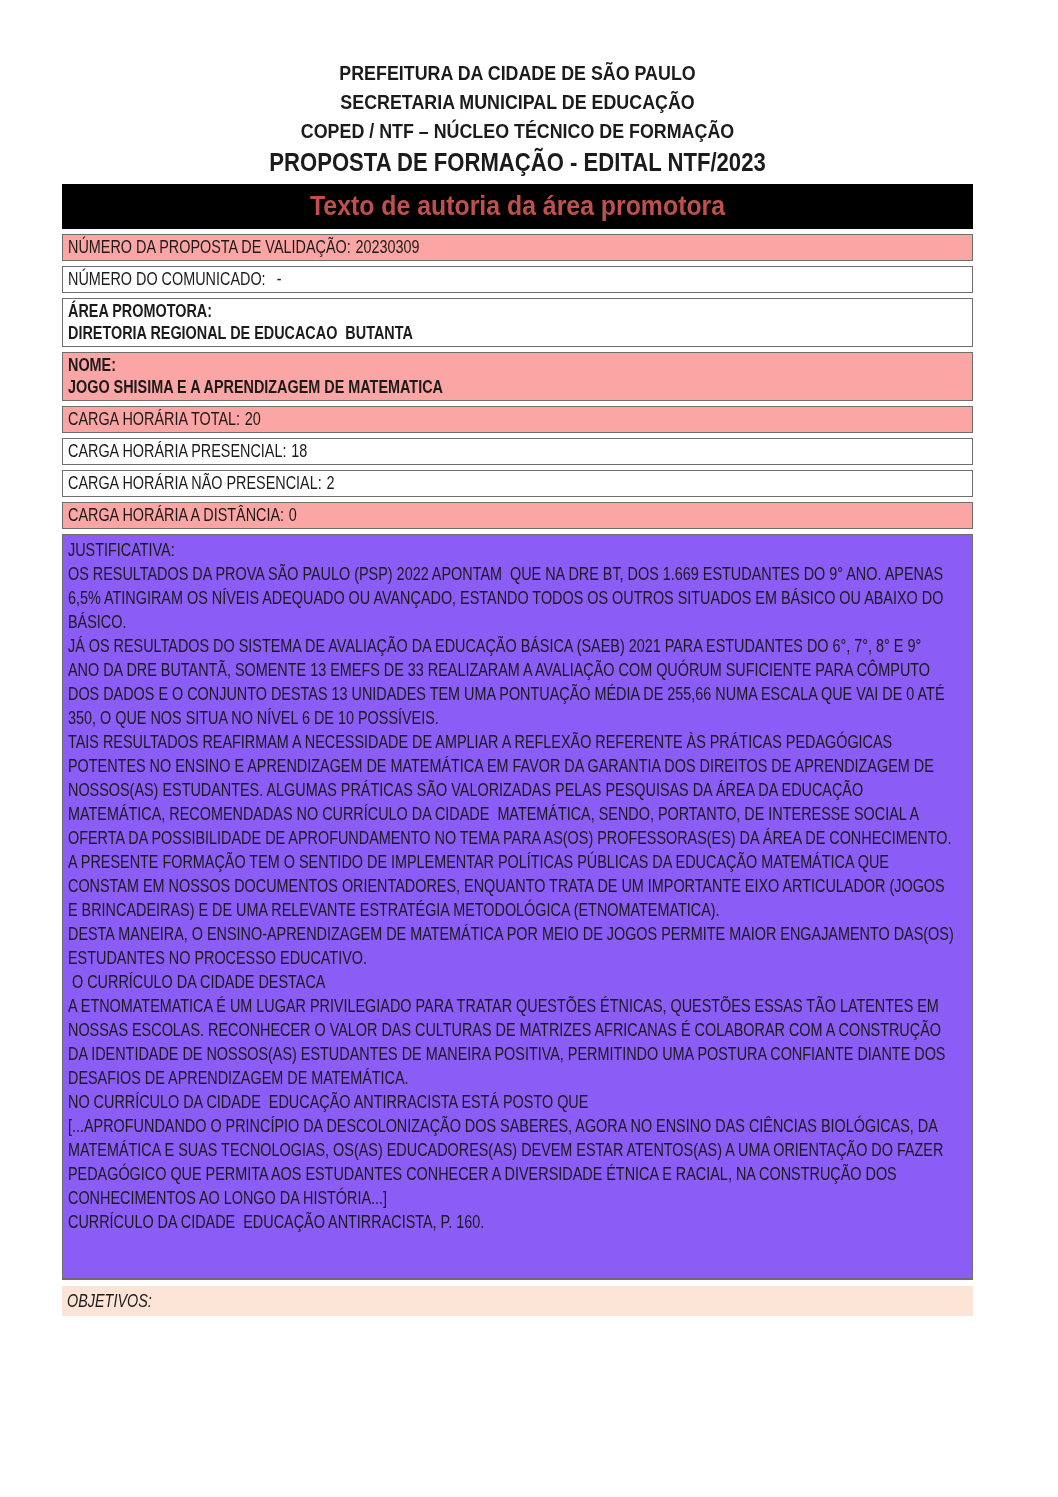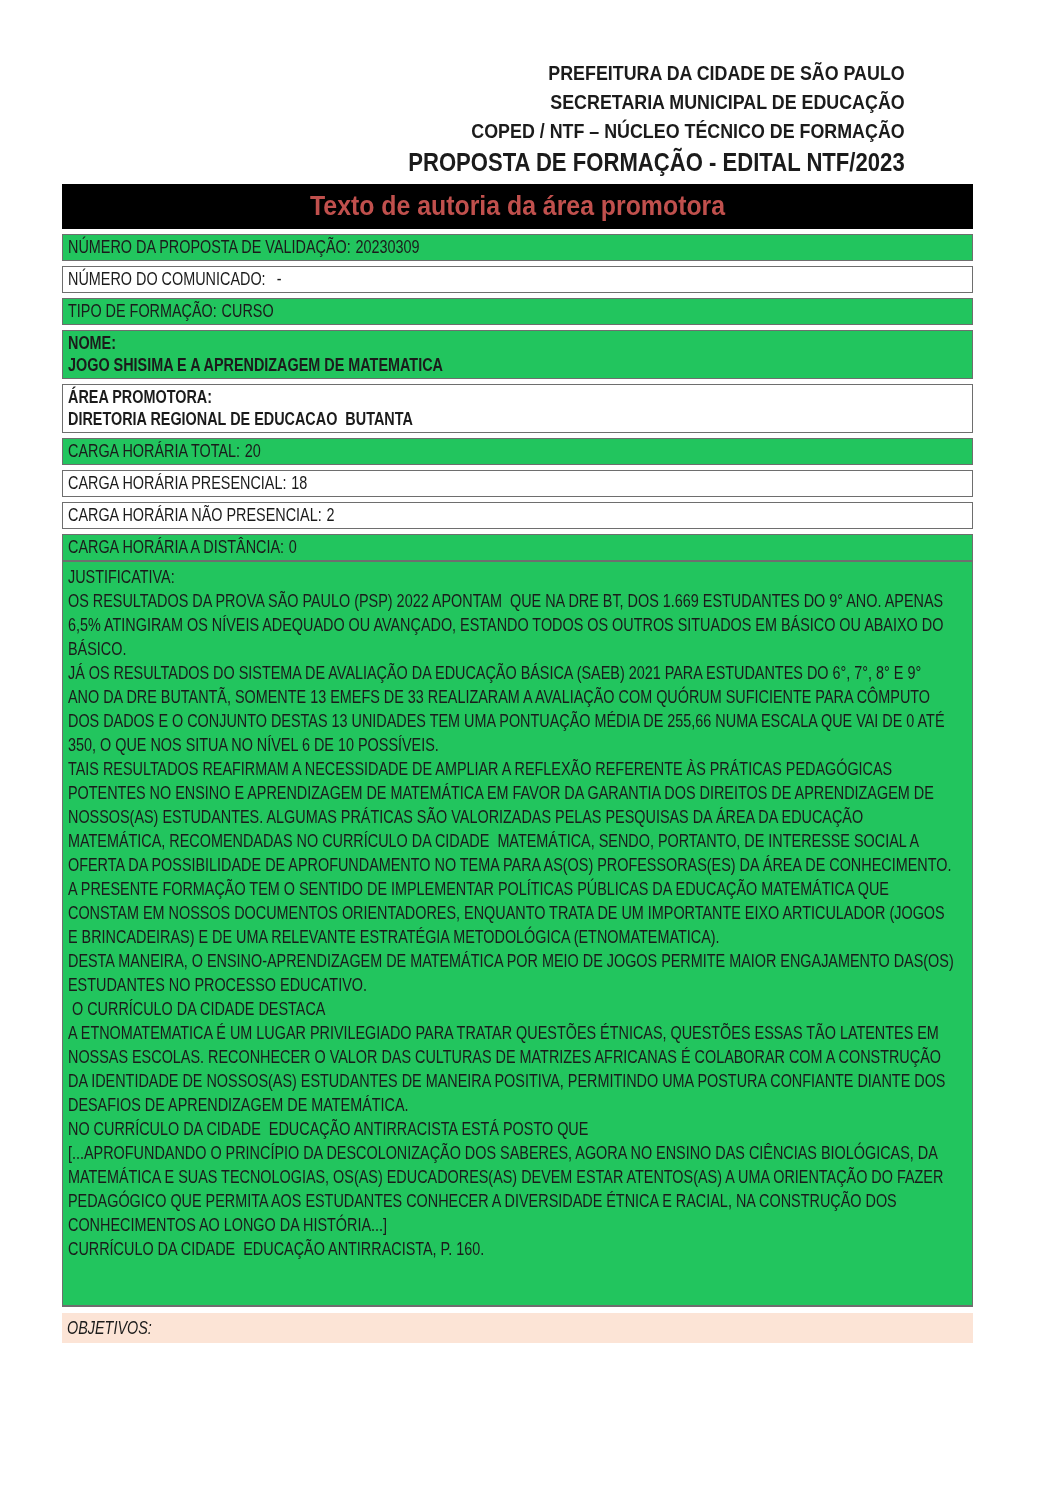--- a/index.html
+++ b/index.html
@@ -6,21 +6,21 @@
   html,body { background:#ffffff; }
   body {
     width:1058px; height:1497px; overflow:hidden;
     font-family:"Liberation Sans", sans-serif;
     color:#1b1b1b;
     -webkit-font-smoothing:antialiased;
   }
   .page { width:1058px; height:1497px; padding:58px 85px 0 62px; overflow:hidden; background:#fff; }
 
   
-  .doc-header { text-align:right; }
+  .doc-header { text-align:center; }
   .hline {
     font-weight:bold; font-size:21px; line-height:29px;
     transform:scaleX(0.85); transform-origin:50% 50%;
     white-space:nowrap;
   }
   .hline.big { font-size:26px; line-height:34px; }
 
   
   .banner {
     margin-top:5px; height:45px; background:#000000;
@@ -33,36 +33,37 @@
 
   
   .row {
     margin-top:5px;
     border:1.5px solid #6e6e6e;
     background:#ffffff;
     padding:1px 5px 2px 5px;
     font-size:18px; line-height:22px;
     overflow:hidden;
   }
-  .row.beige { background:#22c55e; }
+  .row.beige { background:#fca5a5; }
   .row.bold  { font-weight:bold; }
 
   
   .ct {
     display:block; width:125%;
     transform:scaleX(0.8); transform-origin:0 0;
     white-space:pre-wrap;
   }
   .val { margin-left:6px; }
   .row.stacked .val { display:block; margin-left:0; }
 
   
   .jusbox {
+    margin-top:5px;
     border:1.5px solid #6e6e6e; border-bottom-width:2.5px;
-    background:#22c55e;
+    background:#8b5cf6;
     padding:3px 17px 4px 5px;
     font-size:18px; line-height:24px;
     min-height:746px;
   }
 
   
   .objrow {
     margin-top:6px; background:#FCE4D6;
     padding:3px 5px; font-size:18px; line-height:24px;font-style:italic;
   }
@@ -85,30 +86,27 @@
 
 
   <div class="row beige">
       <span class="ct"><span>NÚMERO DA PROPOSTA DE VALIDAÇÃO:</span><span class="val">20230309</span></span>
     </div>
 
   <div class="row">
       <span class="ct"><span>NÚMERO DO COMUNICADO:</span><span class="val" style="margin-left:14px;">-</span></span>
     </div>
 
-  <div class="row beige">
-      <span class="ct"><span>TIPO DE FORMAÇÃO:</span><span class="val">CURSO</span></span>
+
+  <div class="row bold stacked">
+      <span class="ct"><span>ÁREA PROMOTORA:</span><span class="val">DIRETORIA REGIONAL DE EDUCACAO  BUTANTA</span></span>
     </div>
 
   <div class="row beige bold stacked">
       <span class="ct"><span>NOME:</span><span class="val">JOGO SHISIMA E A APRENDIZAGEM DE MATEMATICA</span></span>
-    </div>
-
-  <div class="row bold stacked">
-      <span class="ct"><span>ÁREA PROMOTORA:</span><span class="val">DIRETORIA REGIONAL DE EDUCACAO  BUTANTA</span></span>
     </div>
 
 
   <div class="row beige">
       <span class="ct"><span>CARGA HORÁRIA TOTAL:</span><span class="val">20</span></span>
     </div>
 
   <div class="row">
       <span class="ct"><span>CARGA HORÁRIA PRESENCIAL:</span><span class="val">18</span></span>
     </div>

